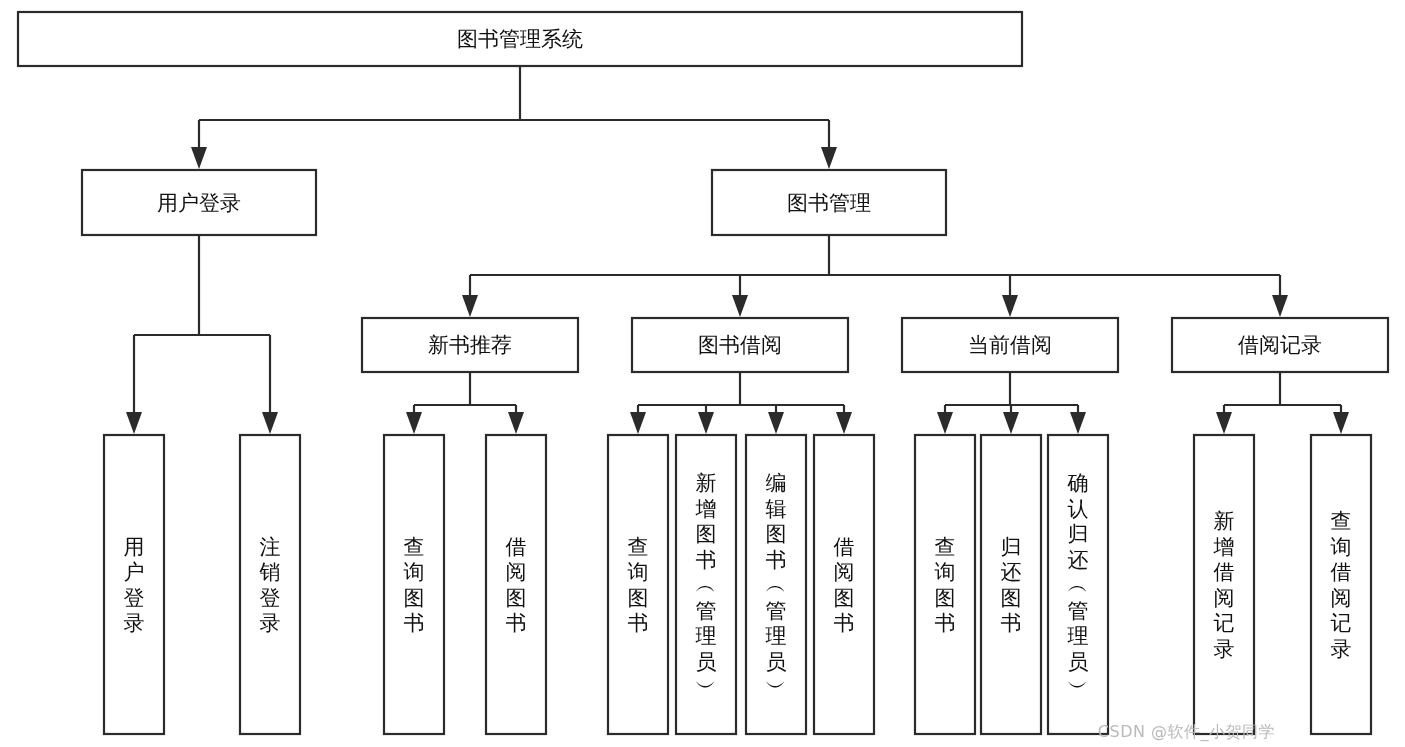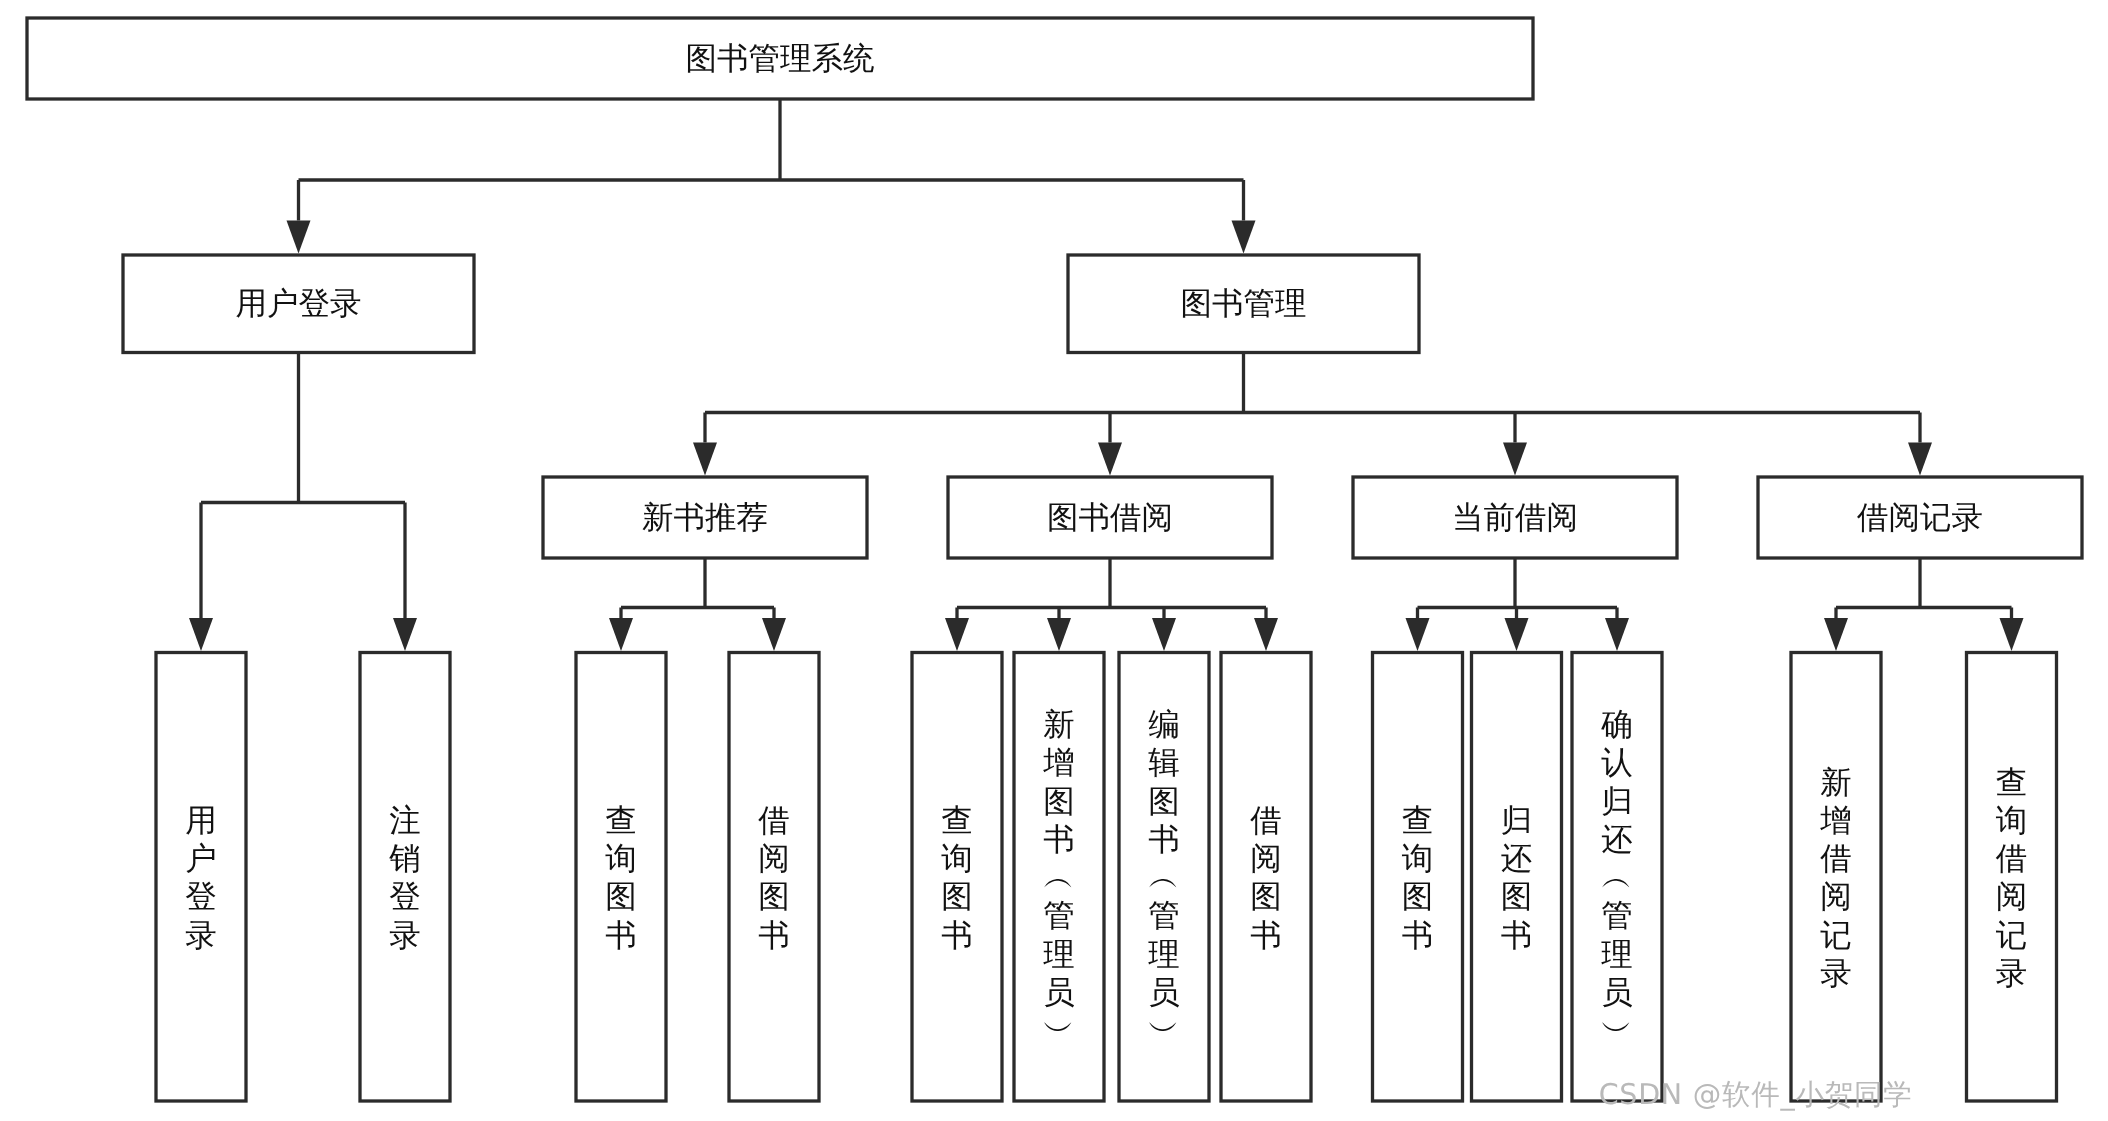--- a/index.html
+++ b/index.html
@@ -34,21 +34,21 @@
     font-family:"DejaVu Sans","Liberation Sans",sans-serif;
     font-size:21px;
     fill:#111111;
     text-anchor:middle;
   }
   .watermark{
     position:absolute;
     right:10px;
     bottom:4px;
     font-family:"DejaVu Sans","Liberation Sans",sans-serif;
-    font-size:19px;
+    font-size:16px;
     color:#b9b9b9;
     white-space:nowrap;
     letter-spacing:0.5px;
     user-select:none;
   }
 </style>
 </head>
 <body>
 
 <div id="diagram-root">

